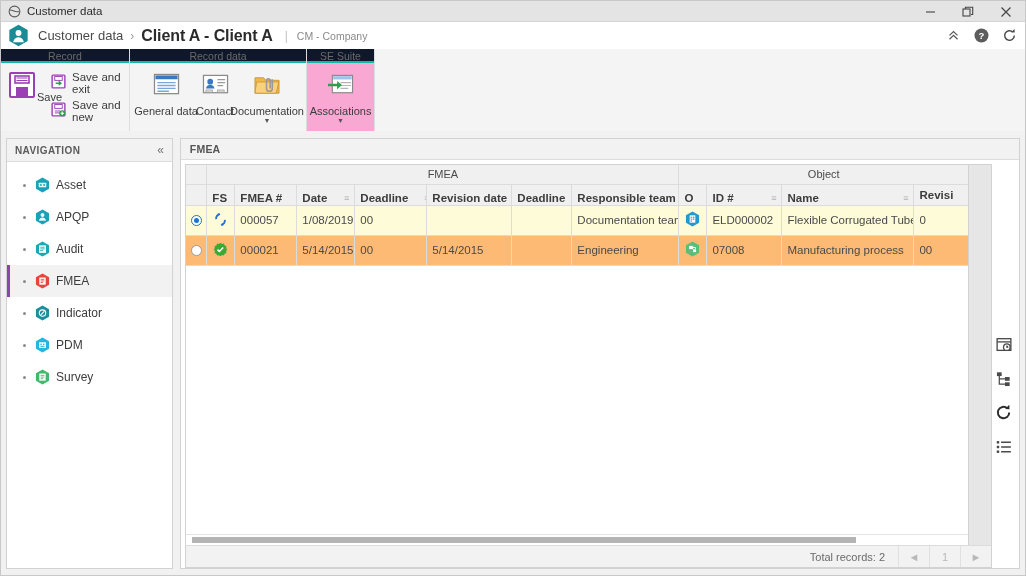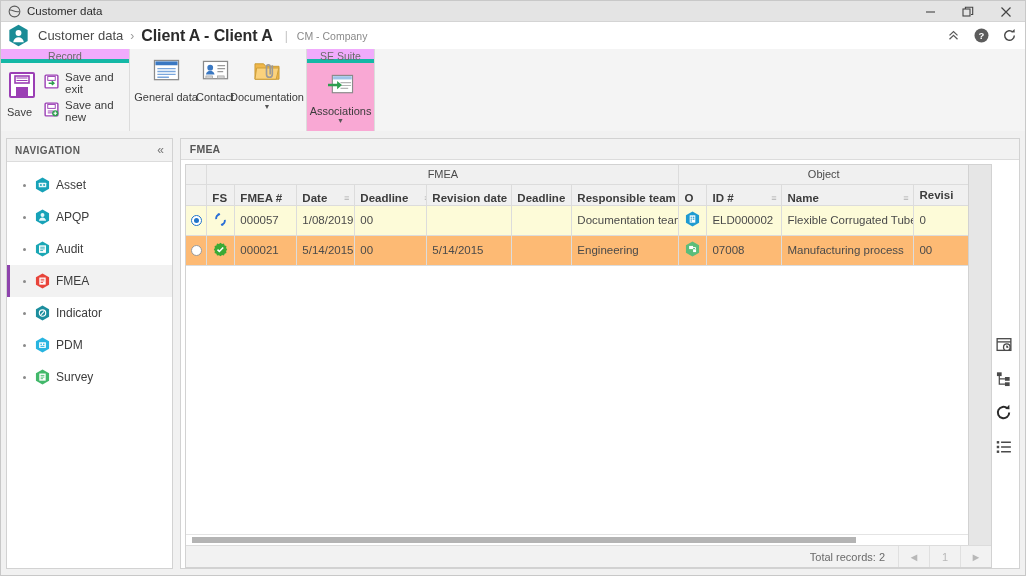--- a/index.html
+++ b/index.html
@@ -38,25 +38,25 @@
   .crumb-pipe { margin:0 9px 0 12px; color:#c2c2c2; font-size:12px; }
   .crumb-sub { font-size:10.5px; color:#8a8a8a; }
   .header-actions { position:absolute; right:8px; top:0; height:27px; display:flex; align-items:center; gap:12px; }
   .hdr-ico { width:16px; height:16px; display:flex; align-items:center; justify-content:center; }
 
   
   .ribbon { height:82px; background:#f4f4f4; border-bottom:1px solid #cfcfcf; display:flex; position:relative; }
   .rgroup { position:relative; height:82px; border-right:1px solid #dcdcdc; display:flex; flex-direction:column; }
   .rgroup-title {
     height:14px; line-height:14px; text-align:center; font-size:10.5px; color:#6a6a6a;
-    background:#f0abfc; border-bottom:4px solid #14b8a6;
+    background:#0f172a; border-bottom:2px solid #14b8a6;
   }
   .rgroup-body { flex:1; display:flex; align-items:flex-start; padding:4px 6px 0 6px; background:#f4f4f4; }
 
-  .bigbtn { width:44px; display:flex; flex-direction:column; align-items:flex-start; padding-top:3px; }
+  .bigbtn { width:44px; display:flex; flex-direction:row; align-items:flex-end; padding-top:3px; }
   .bigbtn .lbl { font-size:11px; color:#3c3c3c; margin-top:3px; }
   .smallcol { display:flex; flex-direction:column; padding-top:4px; gap:4px; }
   .smallbtn { display:flex; align-items:center; gap:6px; }
   .smallbtn .lbl { font-size:11.5px; color:#3c3c3c; }
 
   .tilebtn { width:60px; display:flex; flex-direction:column; align-items:center; padding-top:4px; }
   .tilebtn .lbl { font-size:11px; color:#3c3c3c; margin-top:4px; text-align:center; white-space:nowrap; }
   .tilebtn .caret { font-size:7px; color:#555; line-height:6px; margin-top:1px; }
   .tile-active { background:#f9a8d4; }
 
@@ -228,20 +228,21 @@
                 <path d="M12 10.2v3.6M10.2 12h3.6" stroke="#fff" stroke-width="1.2"></path>
               </svg>
             </span>
             <span class="lbl">Save and new</span>
           </div>
         </div>
       </div>
     </div>
 
     <div class="rgroup" style="width:177px;">
+      <div class="rgroup-title">Record data</div>
       <div class="rgroup-body" style="padding-top:6px;">
         <div class="tilebtn">
           <span>
             <svg width="27" height="25" viewBox="0 0 28 26">
               <rect x="1.5" y="1.5" width="25" height="20" fill="#fff" stroke="#8a8a8a" stroke-width="1.3"></rect>
               <rect x="2.5" y="2.5" width="23" height="4" fill="#3a78c2"></rect>
               <path d="M4.5 10h19M4.5 13h19M4.5 16h19M4.5 19h12" stroke="#7aa6dc" stroke-width="1.5"></path>
             </svg>
           </span>
           <span class="lbl">General data</span>

